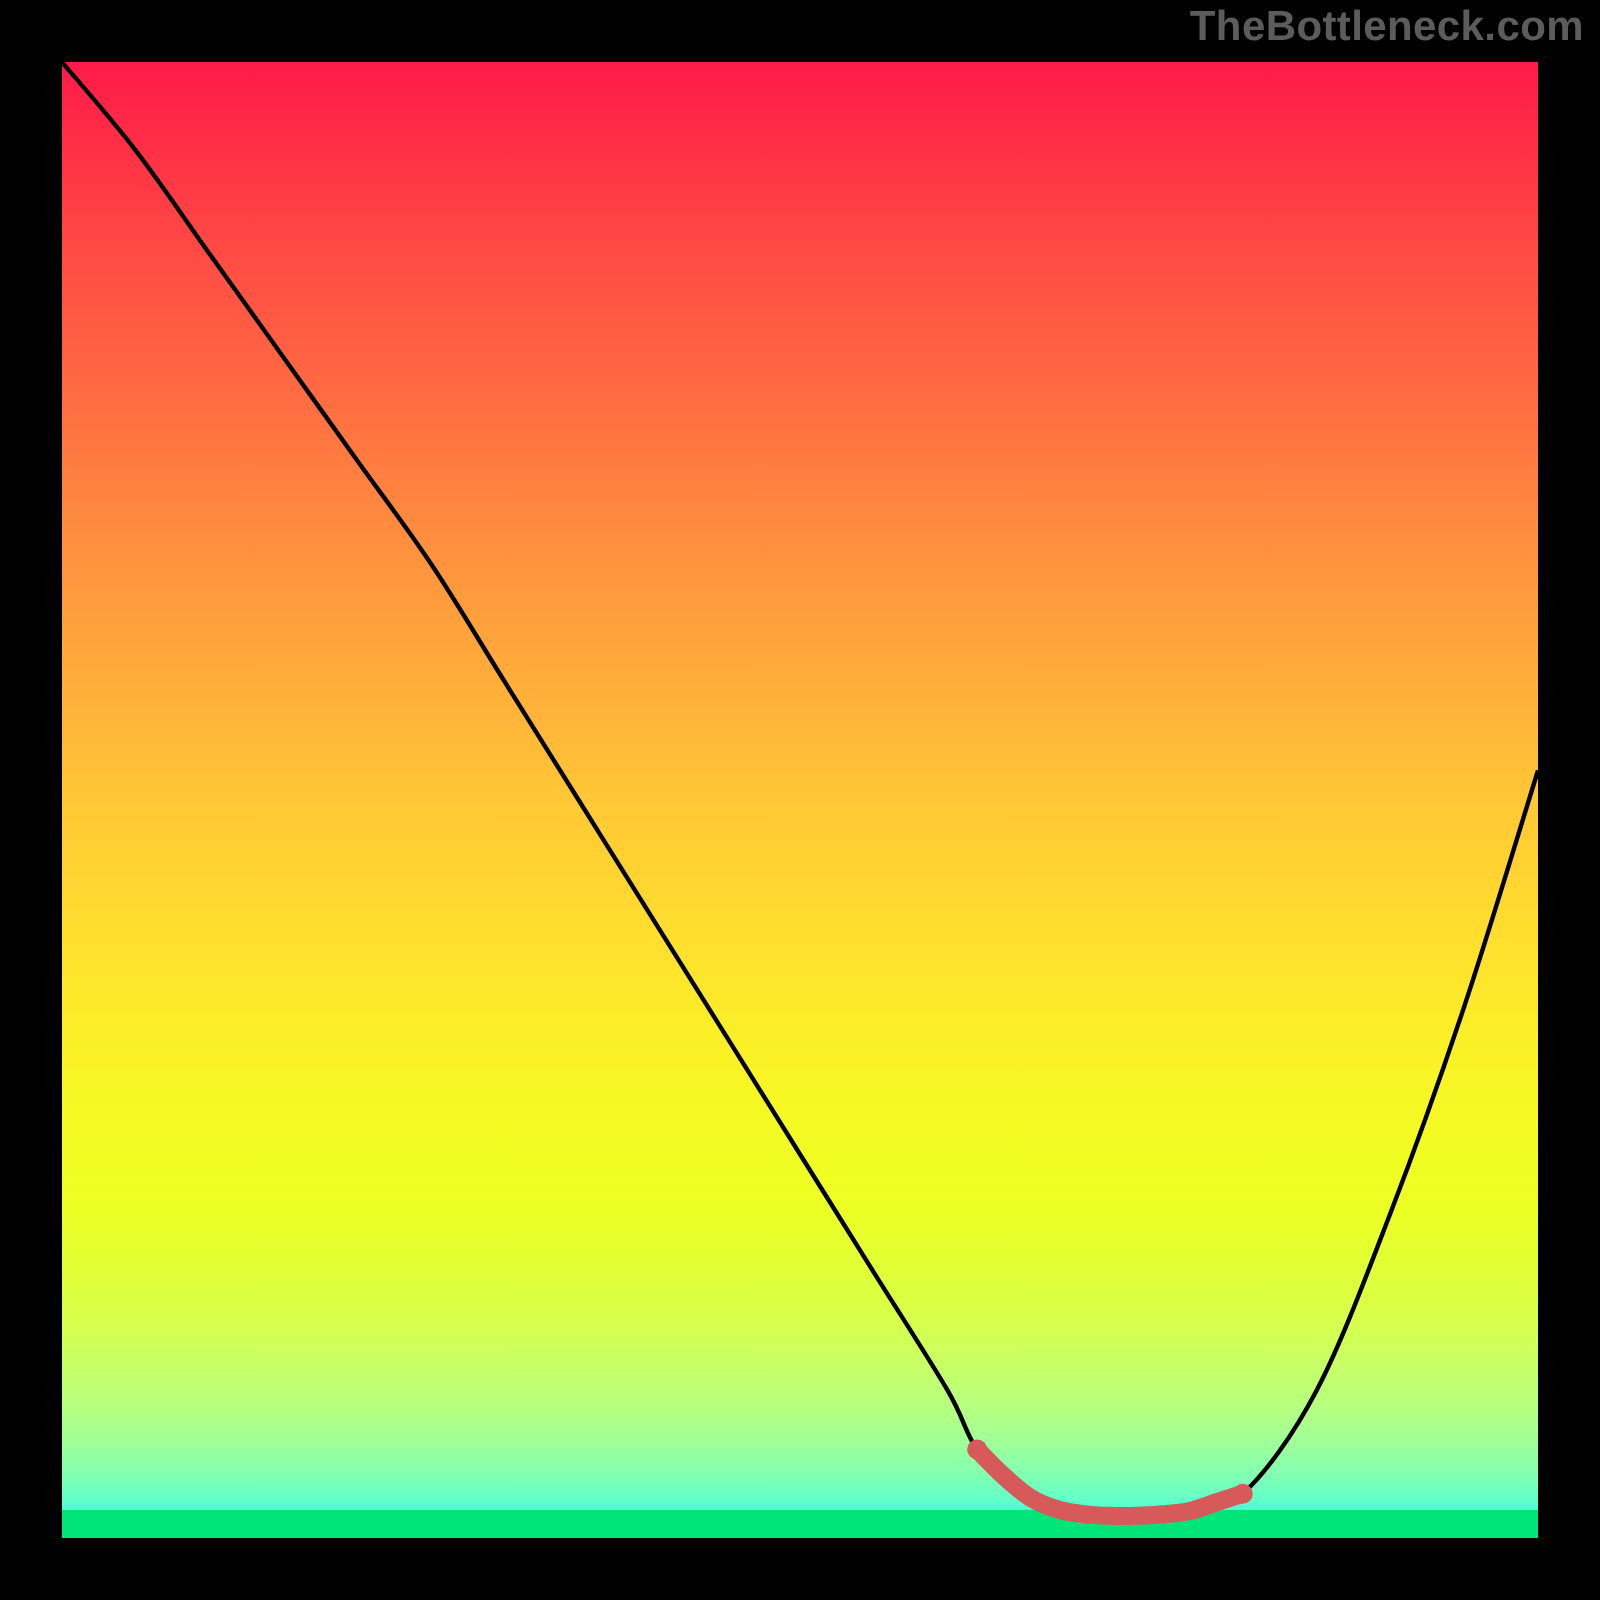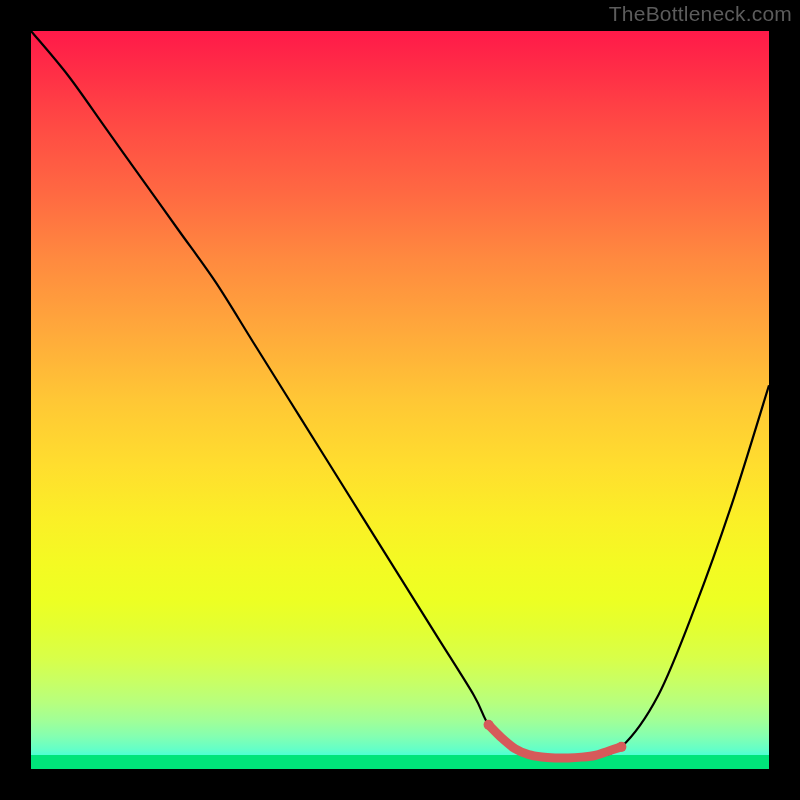--- a/index.html
+++ b/index.html
@@ -16,21 +16,21 @@
     width: 800px;
     height: 800px;
     background: #000;
   }
   .watermark {
     position: absolute;
     top: 2px;
     right: 8px;
     color: #5c5c5c;
     font-size: 21px;
-    font-weight: 400;
+    font-weight: 700;
     letter-spacing: 0.2px;
     z-index: 10;
   }
   .plot-area {
     position: absolute;
     left: 31px;
     top: 31px;
     width: 738px;
     height: 738px;
     overflow: hidden;

